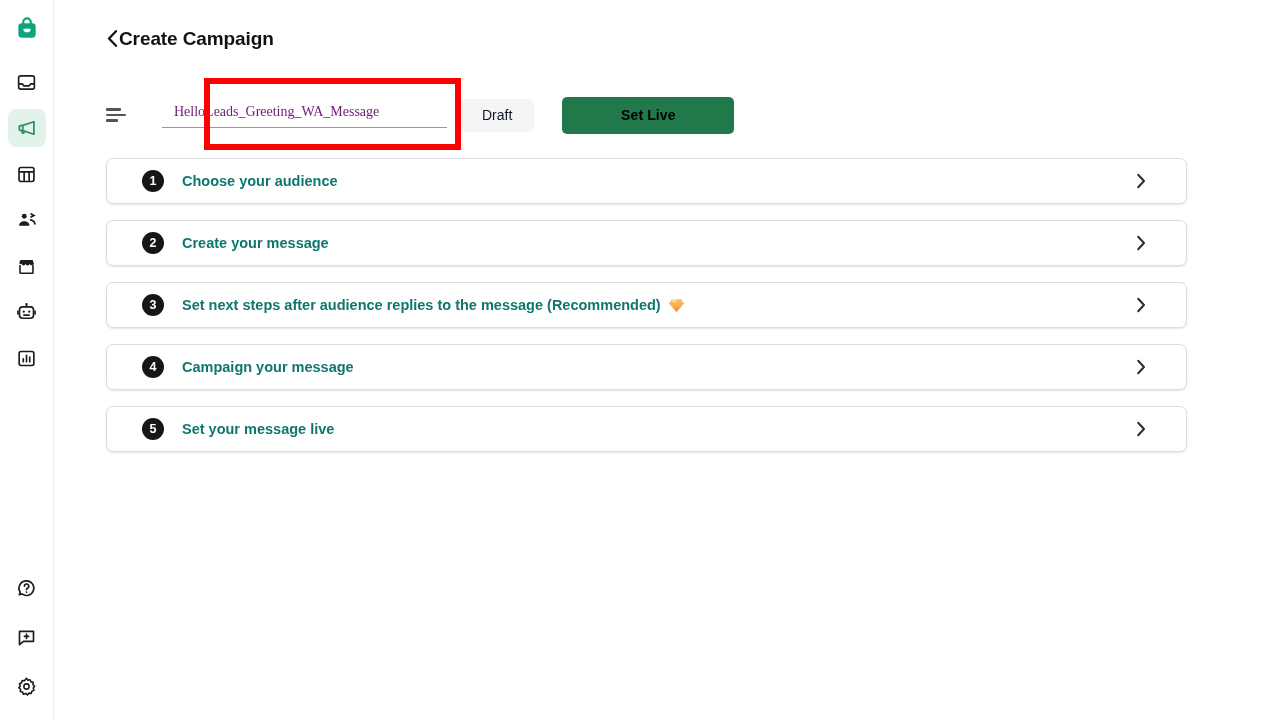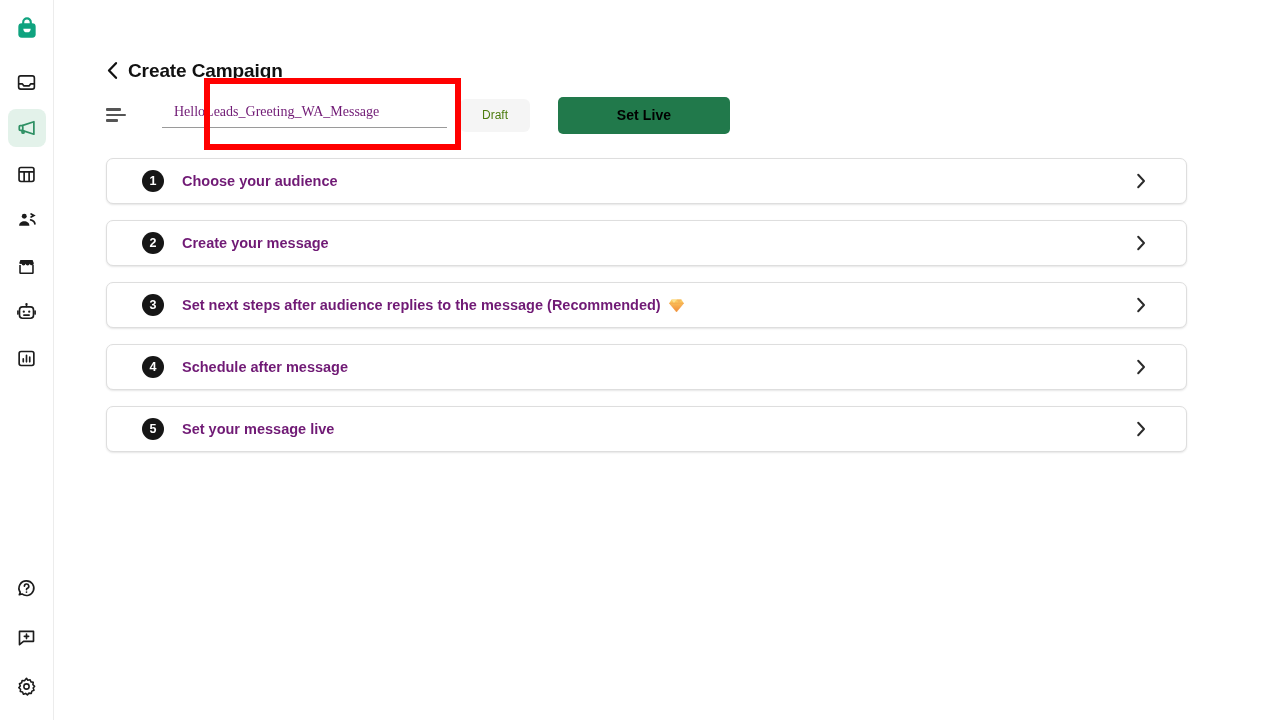--- a/index.html
+++ b/index.html
@@ -57,24 +57,23 @@
     left: 54px; top: 0;
     width: 1226px;
     height: 720px;
     background: #ffffff;
   }
 
   
   #page-header {
     position: absolute;
     left: 52px;
-    top: 60px;
-    display: flex;
-    align-items: center;
-    gap: 9px;
+    top: 28px;
+    display: flex;
+    align-items: center;
   }
   #back-chevron {
     display: flex;
     align-items: center;
     justify-content: center;
     cursor: pointer;
     color: #111111;
     padding-bottom: 1px;
   }
   #page-title {
@@ -131,22 +130,22 @@
   }
 
   #draft-badge {
     margin-left: 13px;
     background: #f5f5f5;
     border-radius: 6px;
     height: 33px;
     padding: 0 22px;
     display: flex;
     align-items: center;
-    font-size: 12px;
-    color: #4d7c0f;
+    font-size: 14px;
+    color: #0f172a;
     cursor: pointer;
   }
 
   #set-live-button {
     margin-left: 28px;
     background: #21794b;
     color: #000000;
     border: none;
     border-radius: 5px;
     height: 37px;
@@ -199,21 +198,21 @@
     font-weight: bold;
     display: flex;
     align-items: center;
     justify-content: center;
     flex: 0 0 auto;
   }
   .step-label {
     margin-left: 18px;
     font-size: 14.5px;
     font-weight: bold;
-    color: #701a75;
+    color: #0f766e;
     display: flex;
     align-items: center;
     gap: 7px;
   }
   .step-emoji { font-size: 16px; line-height: 1; display: inline-flex; }
   .step-chevron {
     margin-left: auto;
     display: flex;
     align-items: center;
     color: #2b2b2b;
@@ -395,21 +394,21 @@
       <span class="step-chevron">
         <svg width="10" height="16" viewBox="0 0 10 16" fill="none" stroke="currentColor" stroke-width="2" stroke-linecap="round" stroke-linejoin="round">
             <path d="M2.2 1.8 8 8l-5.8 6.2"></path>
           </svg>
       </span>
     </div>
 
     <div class="step-card">
       <div class="step-num">4</div>
       <div class="step-label">
-        <span>Schedule after message</span>
+        <span>Campaign your message</span>
       </div>
       <span class="step-chevron">
         <svg width="10" height="16" viewBox="0 0 10 16" fill="none" stroke="currentColor" stroke-width="2" stroke-linecap="round" stroke-linejoin="round">
             <path d="M2.2 1.8 8 8l-5.8 6.2"></path>
           </svg>
       </span>
     </div>
 
     <div class="step-card">
       <div class="step-num">5</div>

